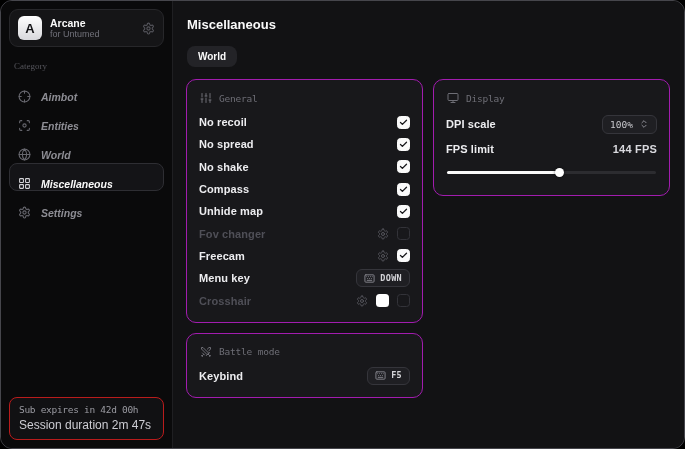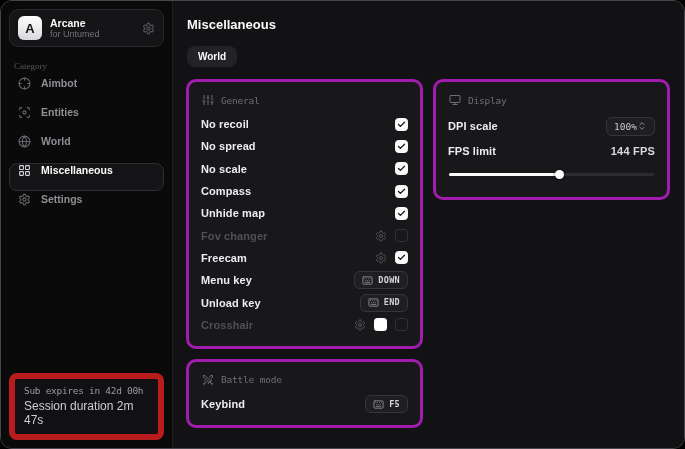--- a/index.html
+++ b/index.html
@@ -33,48 +33,48 @@
   .brand-name{ font-size:10.5px; font-weight:700; color:#fafafa; }
   .brand-sub{ font-size:9px; color:#71717a; }
   .icon{ display:inline-flex; align-items:center; justify-content:center; }
   .icon svg{ display:block; }
   .brand-gear{ color:#55555c; }
 
   .category-label{ font-size:9px; color:#55555c; margin:14px 6px 5px 5px;font-family:Liberation Serif, serif; }
 
   .nav{ display:flex; flex-direction:column; gap:1px; }
   .nav-item{
-    display:flex; align-items:flex-start; gap:10px;
+    display:flex; align-items:flex-end; gap:10px;
     height:28px; padding:0 8px; border:1px solid transparent; border-radius:8px;
-    color:#8e8e95; font-size:10.5px; font-weight:600; cursor:pointer;
+    color:#8e8e95; font-size:10.5px; font-weight:600; cursor:pointer;font-style:italic;
   }
   .nav-item .icon{ color:#67676e; }
   .nav-item.active{ color:#fafafa; background:#141417; border-color:#2e2e33; }
   .nav-item.active .icon{ color:#d4d4d8; }
 
   .sub-box{
-    margin-top:auto; background:#111113; border:6px solid #b91c1c;
+    margin-top:auto; background:#111113; border:1px solid #b91c1c;
     border-radius:8px; padding:6px 9px 7px;
   }
   .sub-line1{ font-family:"DejaVu Sans Mono", monospace; font-size:9.5px; color:#9a9aa1; letter-spacing:-0.3px; }
   .sub-line2{ font-size:12px; color:#cdcdd3; margin-top:3px; font-weight:400; }
 
   
   .main{ flex:1; background:#121214; padding:14px 14px 0 13px; overflow:hidden; }
   .page-title{ font-size:13px; font-weight:700; color:#fafafa; margin:2px 0 14px 1px; }
   .tab-pill{
     display:inline-block; background:#232327; color:#fafafa;
     font-size:10px; font-weight:600; padding:5px 11px; border-radius:8px;
     margin-left:1px; cursor:pointer;
   }
   .columns{ display:flex; gap:10px; align-items:flex-start; margin-top:12px; }
   .col{ display:flex; flex-direction:column; gap:10px; width:238px; }
 
   .card{
-    width:100%; background:#18181b; border:3px solid #a21caf;
+    width:100%; background:#18181b; border:1px solid #a21caf;
     border-radius:10px; padding:9px 12px 10px;
   }
   .card-header{
     display:flex; align-items:center; gap:7px;
     color:#6e6e76; font-family:"DejaVu Sans Mono", monospace;
     font-size:9.5px; margin:3px 0 7px 1px; letter-spacing:-0.2px;
   }
   .row{
     height:22.3px; display:flex; align-items:center; justify-content:space-between;
   }
@@ -100,21 +100,21 @@
   .key-badge{
     display:flex; align-items:flex-start; gap:5px;
     background:#1f1f23; border:1px solid #35353b; border-radius:6px;
     padding:2.5px 7px; cursor:pointer;
     font-family:"DejaVu Sans Mono", monospace; font-size:8.5px; font-weight:700;
     color:#d4d4d8; letter-spacing:0.3px;
   }
   .key-badge .icon{ color:#8a8a92; }
 
   .select-badge{
-    display:flex; align-items:center; 
+    display:flex; align-items:center; gap:6px;
     background:#1f1f23; border:1px solid #35353b; border-radius:6px;
     padding:3px 7px; cursor:pointer;
     font-family:"DejaVu Sans Mono", monospace; font-size:9.5px;
     color:#c8c8cd;
   }
   .select-badge .icon{ color:#8a8a92; }
 
   .fps-value{ font-size:11px; font-weight:700; color:#d9d9de; letter-spacing:0.2px; }
 
   .slider{ position:relative; height:14px; margin:4px 1px 6px; cursor:pointer; }
@@ -317,21 +317,21 @@
             <span class="row-controls">
               <span class="checkbox checked">
                   <svg class="check" width="9" height="9" viewBox="0 0 24 24" fill="none" stroke="#18181b" stroke-width="3.5" stroke-linecap="round" stroke-linejoin="round">
                     <use href="#i-check"></use>
                   </svg>
                 </span>
             </span>
           </div>
 
           <div class="row">
-            <span class="row-label">No scale</span>
+            <span class="row-label">No shake</span>
             <span class="row-controls">
               <span class="checkbox checked">
                   <svg class="check" width="9" height="9" viewBox="0 0 24 24" fill="none" stroke="#18181b" stroke-width="3.5" stroke-linecap="round" stroke-linejoin="round">
                     <use href="#i-check"></use>
                   </svg>
                 </span>
             </span>
           </div>
 
           <div class="row">
@@ -395,33 +395,20 @@
                 <span class="icon">
                     <svg width="11" height="11" viewBox="0 0 24 24" fill="none" stroke="currentColor" stroke-width="2" stroke-linecap="round" stroke-linejoin="round">
                       <use href="#i-keyboard"></use>
                     </svg>
                   </span>
                 <span>DOWN</span>
               </span>
             </span>
           </div>
 
-          <div class="row">
-            <span class="row-label">Unload key</span>
-            <span class="row-controls">
-              <span class="key-badge">
-                <span class="icon">
-                    <svg width="11" height="11" viewBox="0 0 24 24" fill="none" stroke="currentColor" stroke-width="2" stroke-linecap="round" stroke-linejoin="round">
-                      <use href="#i-keyboard"></use>
-                    </svg>
-                  </span>
-                <span>END</span>
-              </span>
-            </span>
-          </div>
 
           <div class="row disabled">
             <span class="row-label">Crosshair</span>
             <span class="row-controls">
               <span class="icon gear-btn">
                   <svg width="12" height="12" viewBox="0 0 24 24" fill="none" stroke="currentColor" stroke-width="2" stroke-linecap="round" stroke-linejoin="round">
                     <use href="#i-gear"></use>
                   </svg>
                 </span>
               <span class="swatch" style="background: rgb(255, 255, 255);"></span>

